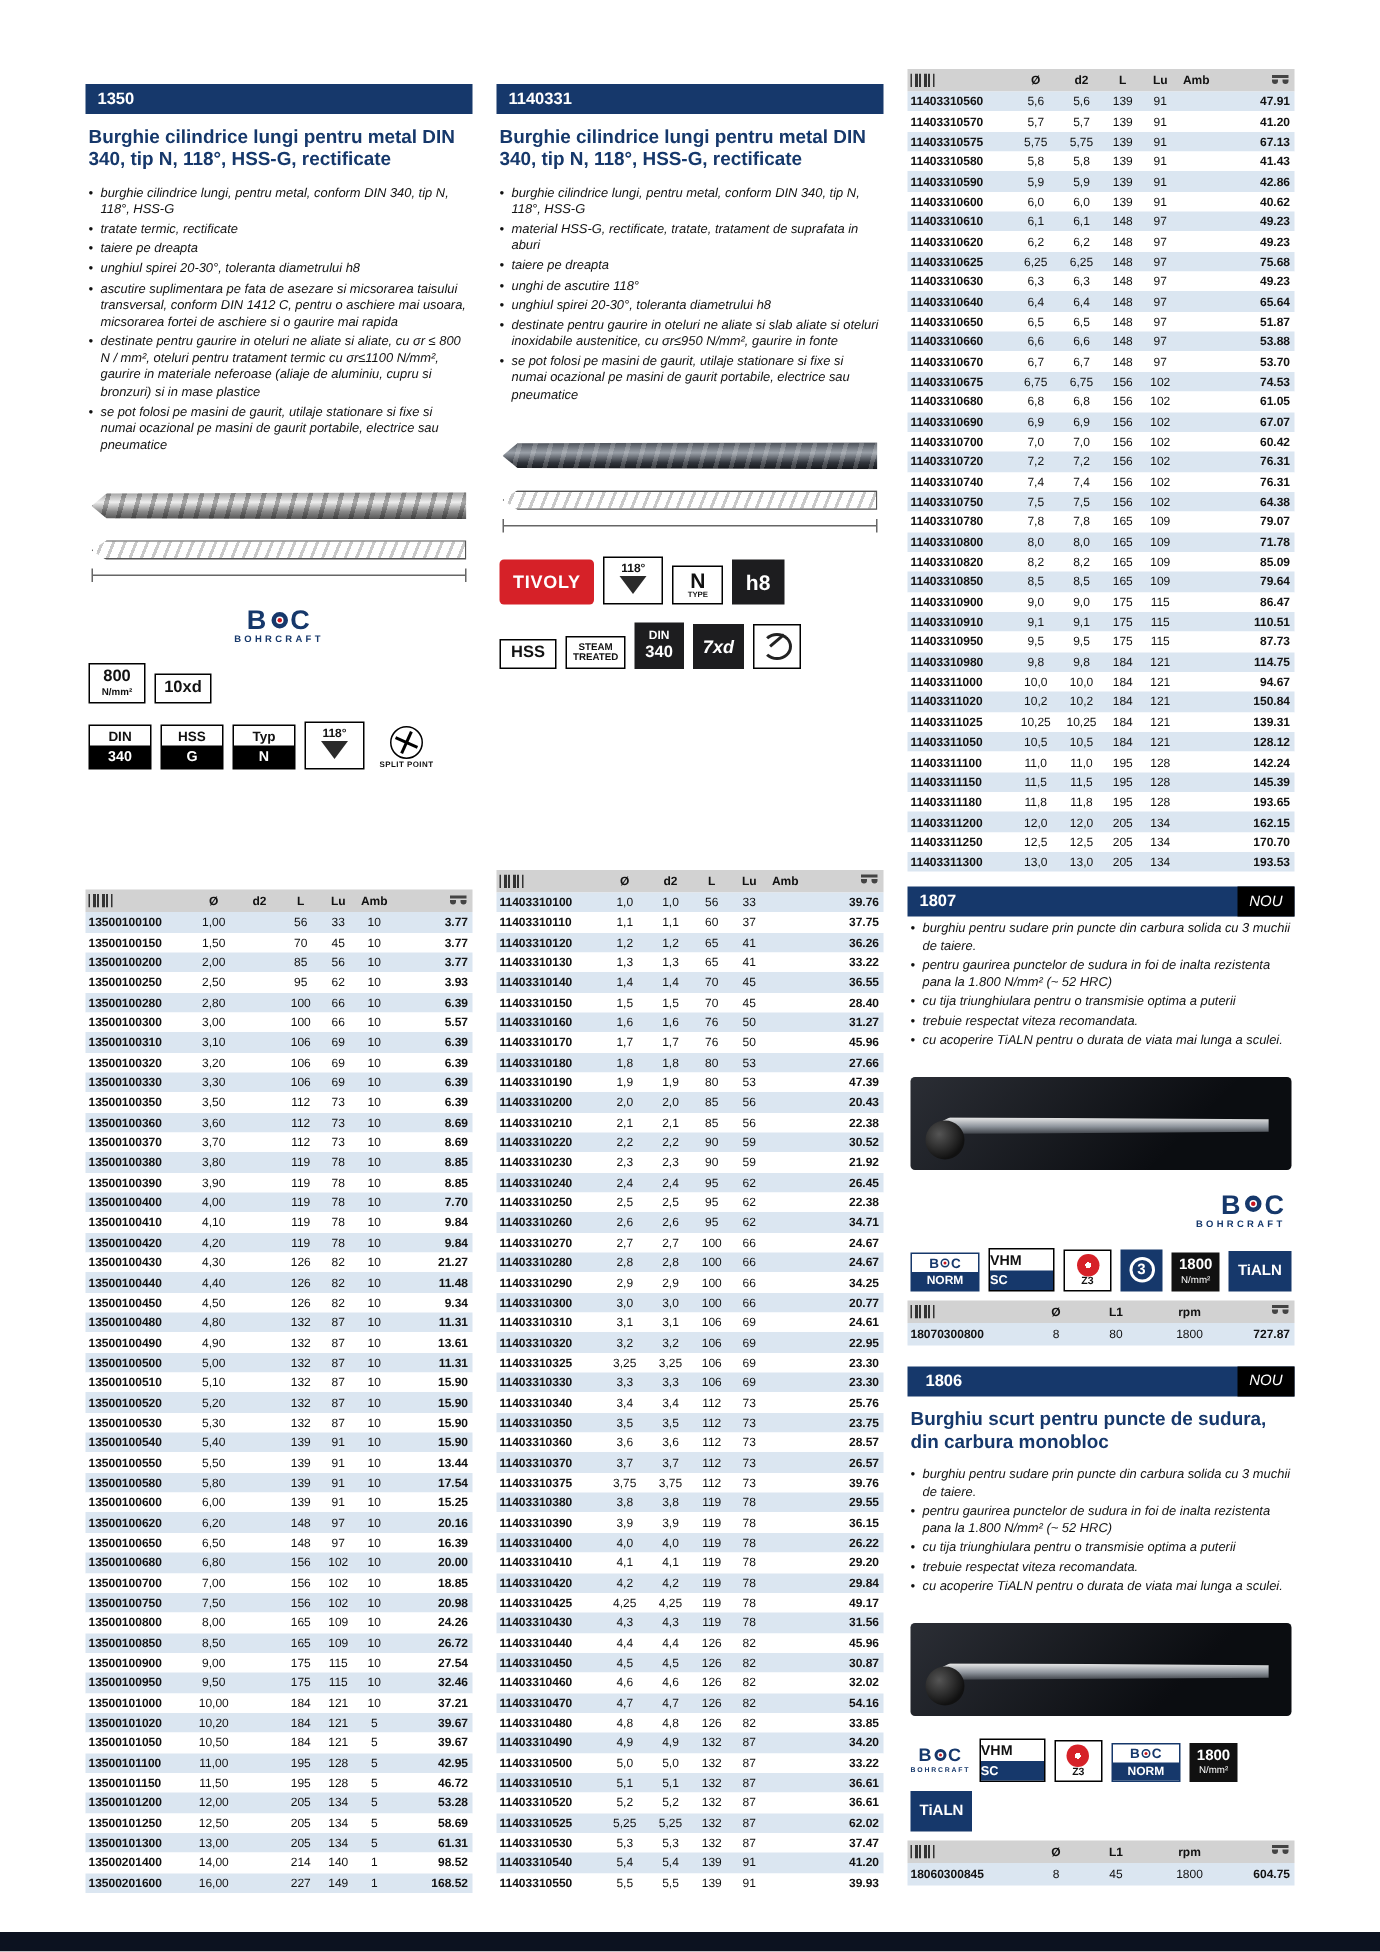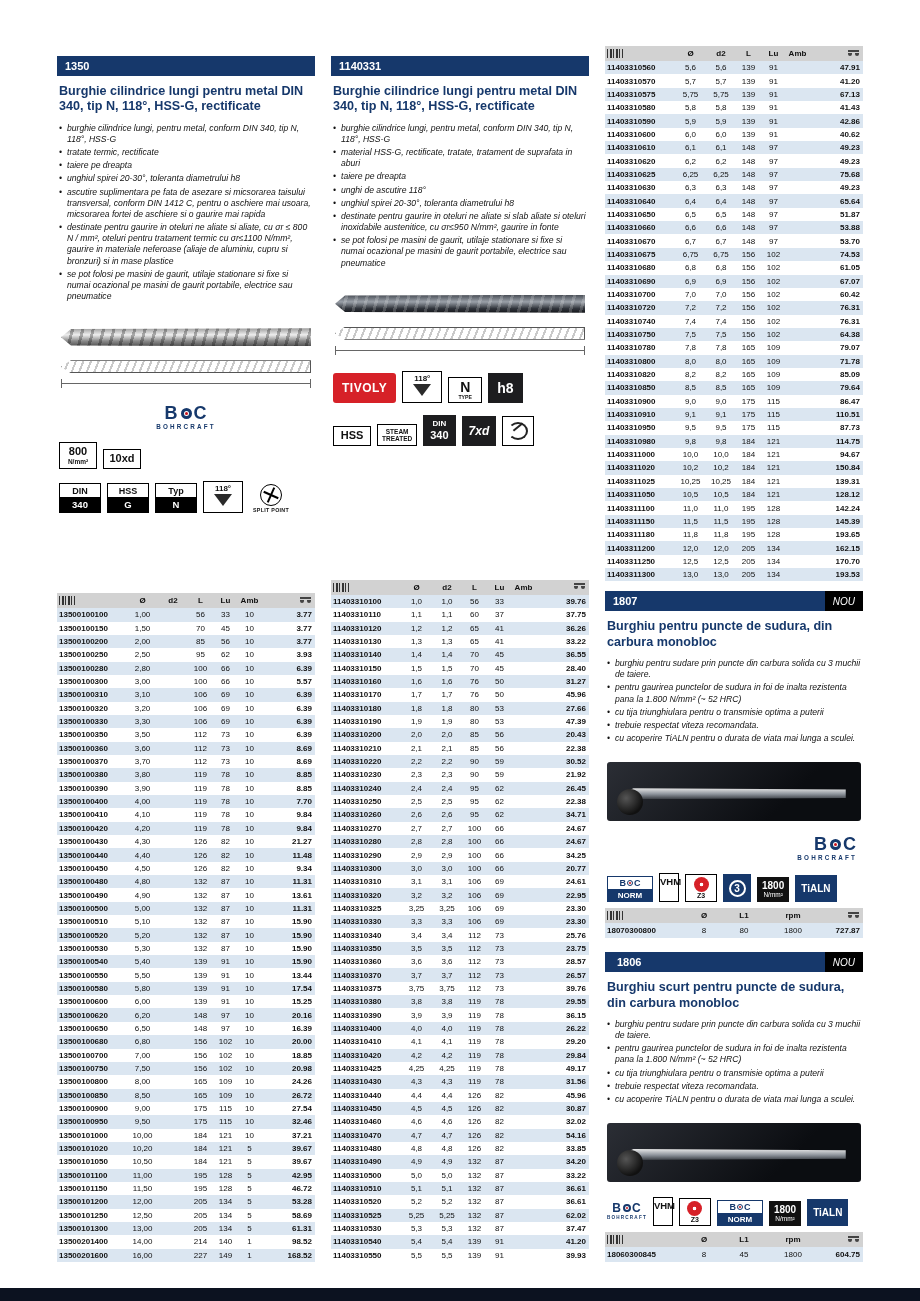--- a/index.html
+++ b/index.html
@@ -66,23 +66,23 @@
   .ntype .nt{font-weight:bold;font-size:14px;line-height:1;}
   .ntype .ns{font-size:5.2px;font-weight:bold;}
   .darkbx{background:#1d1d1f;color:#fff;text-align:center;padding:5px 7px;font-weight:bold;}
   .darkbx.h8{font-size:14px;padding:7px 9px;}
   .darkbx .l1{font-size:8px;line-height:1.1;}
   .darkbx .l2{font-size:11px;line-height:1.1;}
   .darkbx.x7{font-style:italic;font-size:12px;padding:8px 7px;}
   .spiralbox{border:1.5px solid #000;background:#fff;width:32px;height:30px;position:relative;}
   .spiralbox::before{content:"";position:absolute;inset:5px;border:2px solid #222;border-radius:50%;border-left-color:transparent;}
   .spiralbox::after{content:"";position:absolute;left:9px;top:9px;width:12px;height:2px;background:#222;transform:rotate(-40deg);}
-  .vhm{border:1.5px solid #000;width:20px;text-align:left;background:#fff;}
+  .vhm{border:1.5px solid #000;width:44px;text-align:left;background:#fff;}
   .vhm .vt{font-weight:bold;font-size:9.5px;padding:2px 0 1px;}
-  .vhm .vb{background:#16386b;color:#fff;font-weight:bold;font-size:8.5px;padding:1.5px 0;margin-left:34px;}
+  .vhm .vb{background:#16386b;color:#fff;font-weight:bold;font-size:8.5px;padding:1.5px 0;}
   .z3w{border:1.5px solid #000;background:#fff;width:32px;text-align:center;padding:2px 0;}
   .z3dot{width:15px;height:15px;border-radius:50%;background:radial-gradient(circle at 50% 50%,#fff 0 18%,#d62128 19%);margin:0 auto;}
   .z3t{font-size:7px;font-weight:bold;}
   .b3{background:#16386b;width:28px;height:28px;display:flex;align-items:center;justify-content:center;}
   .b3 .c3{width:17px;height:17px;border:2px solid #fff;border-radius:50%;color:#fff;font-weight:bold;font-size:10px;display:flex;align-items:center;justify-content:center;}
   .n1800{background:#111;color:#fff;text-align:center;padding:4px 5px;}
   .n1800 .l1{font-weight:bold;font-size:10px;line-height:1.05;}
   .n1800 .l2{font-size:6.5px;}
   .tialn{background:#16386b;color:#fff;font-weight:bold;font-size:10px;padding:8px 6px;}
   .bocnorm{border:1.5px solid #16386b;background:#fff;width:46px;text-align:center;}
@@ -1497,21 +1497,20 @@
           <div class="tcell">134</div>
           <div class="tcell"></div>
           <div class="tcell">193.53</div>
         </div>
       </div>
 
     <div class="code-bar">
       <span>1807</span>
       <span class="nou">NOU</span>
     </div>
-    <h2 class="title">Burghiu pentru puncte de sudura, din carbura monobloc</h2>
     <ul class="bullets">
         <li>burghiu pentru sudare prin puncte din carbura solida cu 3 muchii de taiere.</li>
         <li>pentru gaurirea punctelor de sudura in foi de inalta rezistenta pana la 1.800 N/mm² (~ 52 HRC)</li>
         <li>cu tija triunghiulara pentru o transmisie optima a puterii</li>
         <li>trebuie respectat viteza recomandata.</li>
         <li>cu acoperire TiALN pentru o durata de viata mai lunga a sculei.</li>
       </ul>
     <div class="weld-img"></div>
     <div class="boc right">
       <span class="letters">

